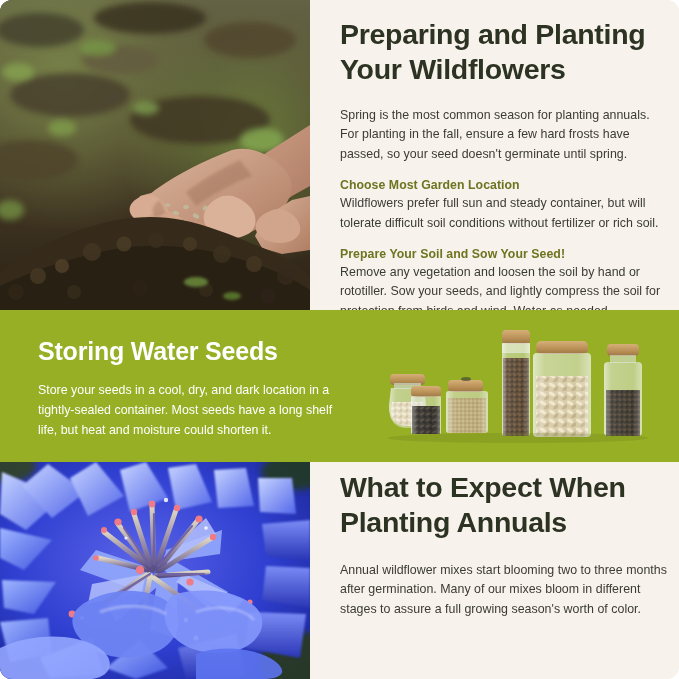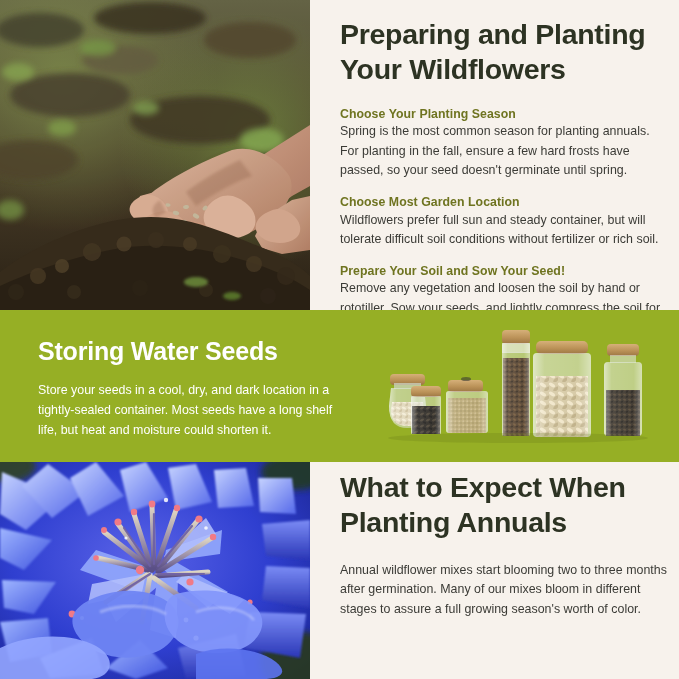--- a/index.html
+++ b/index.html
@@ -9,20 +9,21 @@
   }
   body {
     font-family: "Liberation Sans", sans-serif;
   }
   #page {
     position: relative;
     width: 679px;
     height: 679px;
     overflow: hidden;
     background: #F7F2EC;
+    border-radius: 12px;
   }
 
   
   .sec-top {
     position: absolute;
     left: 0; top: 0;
     width: 679px; height: 310px;
     background: #F7F2EC;
   }
   .img-soil {
@@ -250,21 +251,20 @@
           <ellipse cx="232" cy="296" rx="9" ry="4" fill="#61812f"></ellipse>
         </g>
         <rect width="310" height="310" fill="#000" opacity="0.06"></rect>
       </svg>
     </div>
 
     <div class="text-top">
       <h1 class="heading top-pad">Preparing and Planting Your Wildflowers</h1>
 
       <div class="blk" style="margin-top:18px;">
-        <p class="sub">Choose Your Planting Season</p>
         <p class="body">Spring is the most common season for planting annuals. For planting in the fall, ensure a few hard frosts have passed, so your seed doesn't germinate until spring.</p>
       </div>
 
       <div class="blk">
         <p class="sub">Choose Most Garden Location</p>
         <p class="body">Wildflowers prefer full sun and steady container, but will tolerate difficult soil conditions without fertilizer or rich soil.</p>
       </div>
 
       <div class="blk">
         <p class="sub">Prepare Your Soil and Sow Your Seed!</p>

